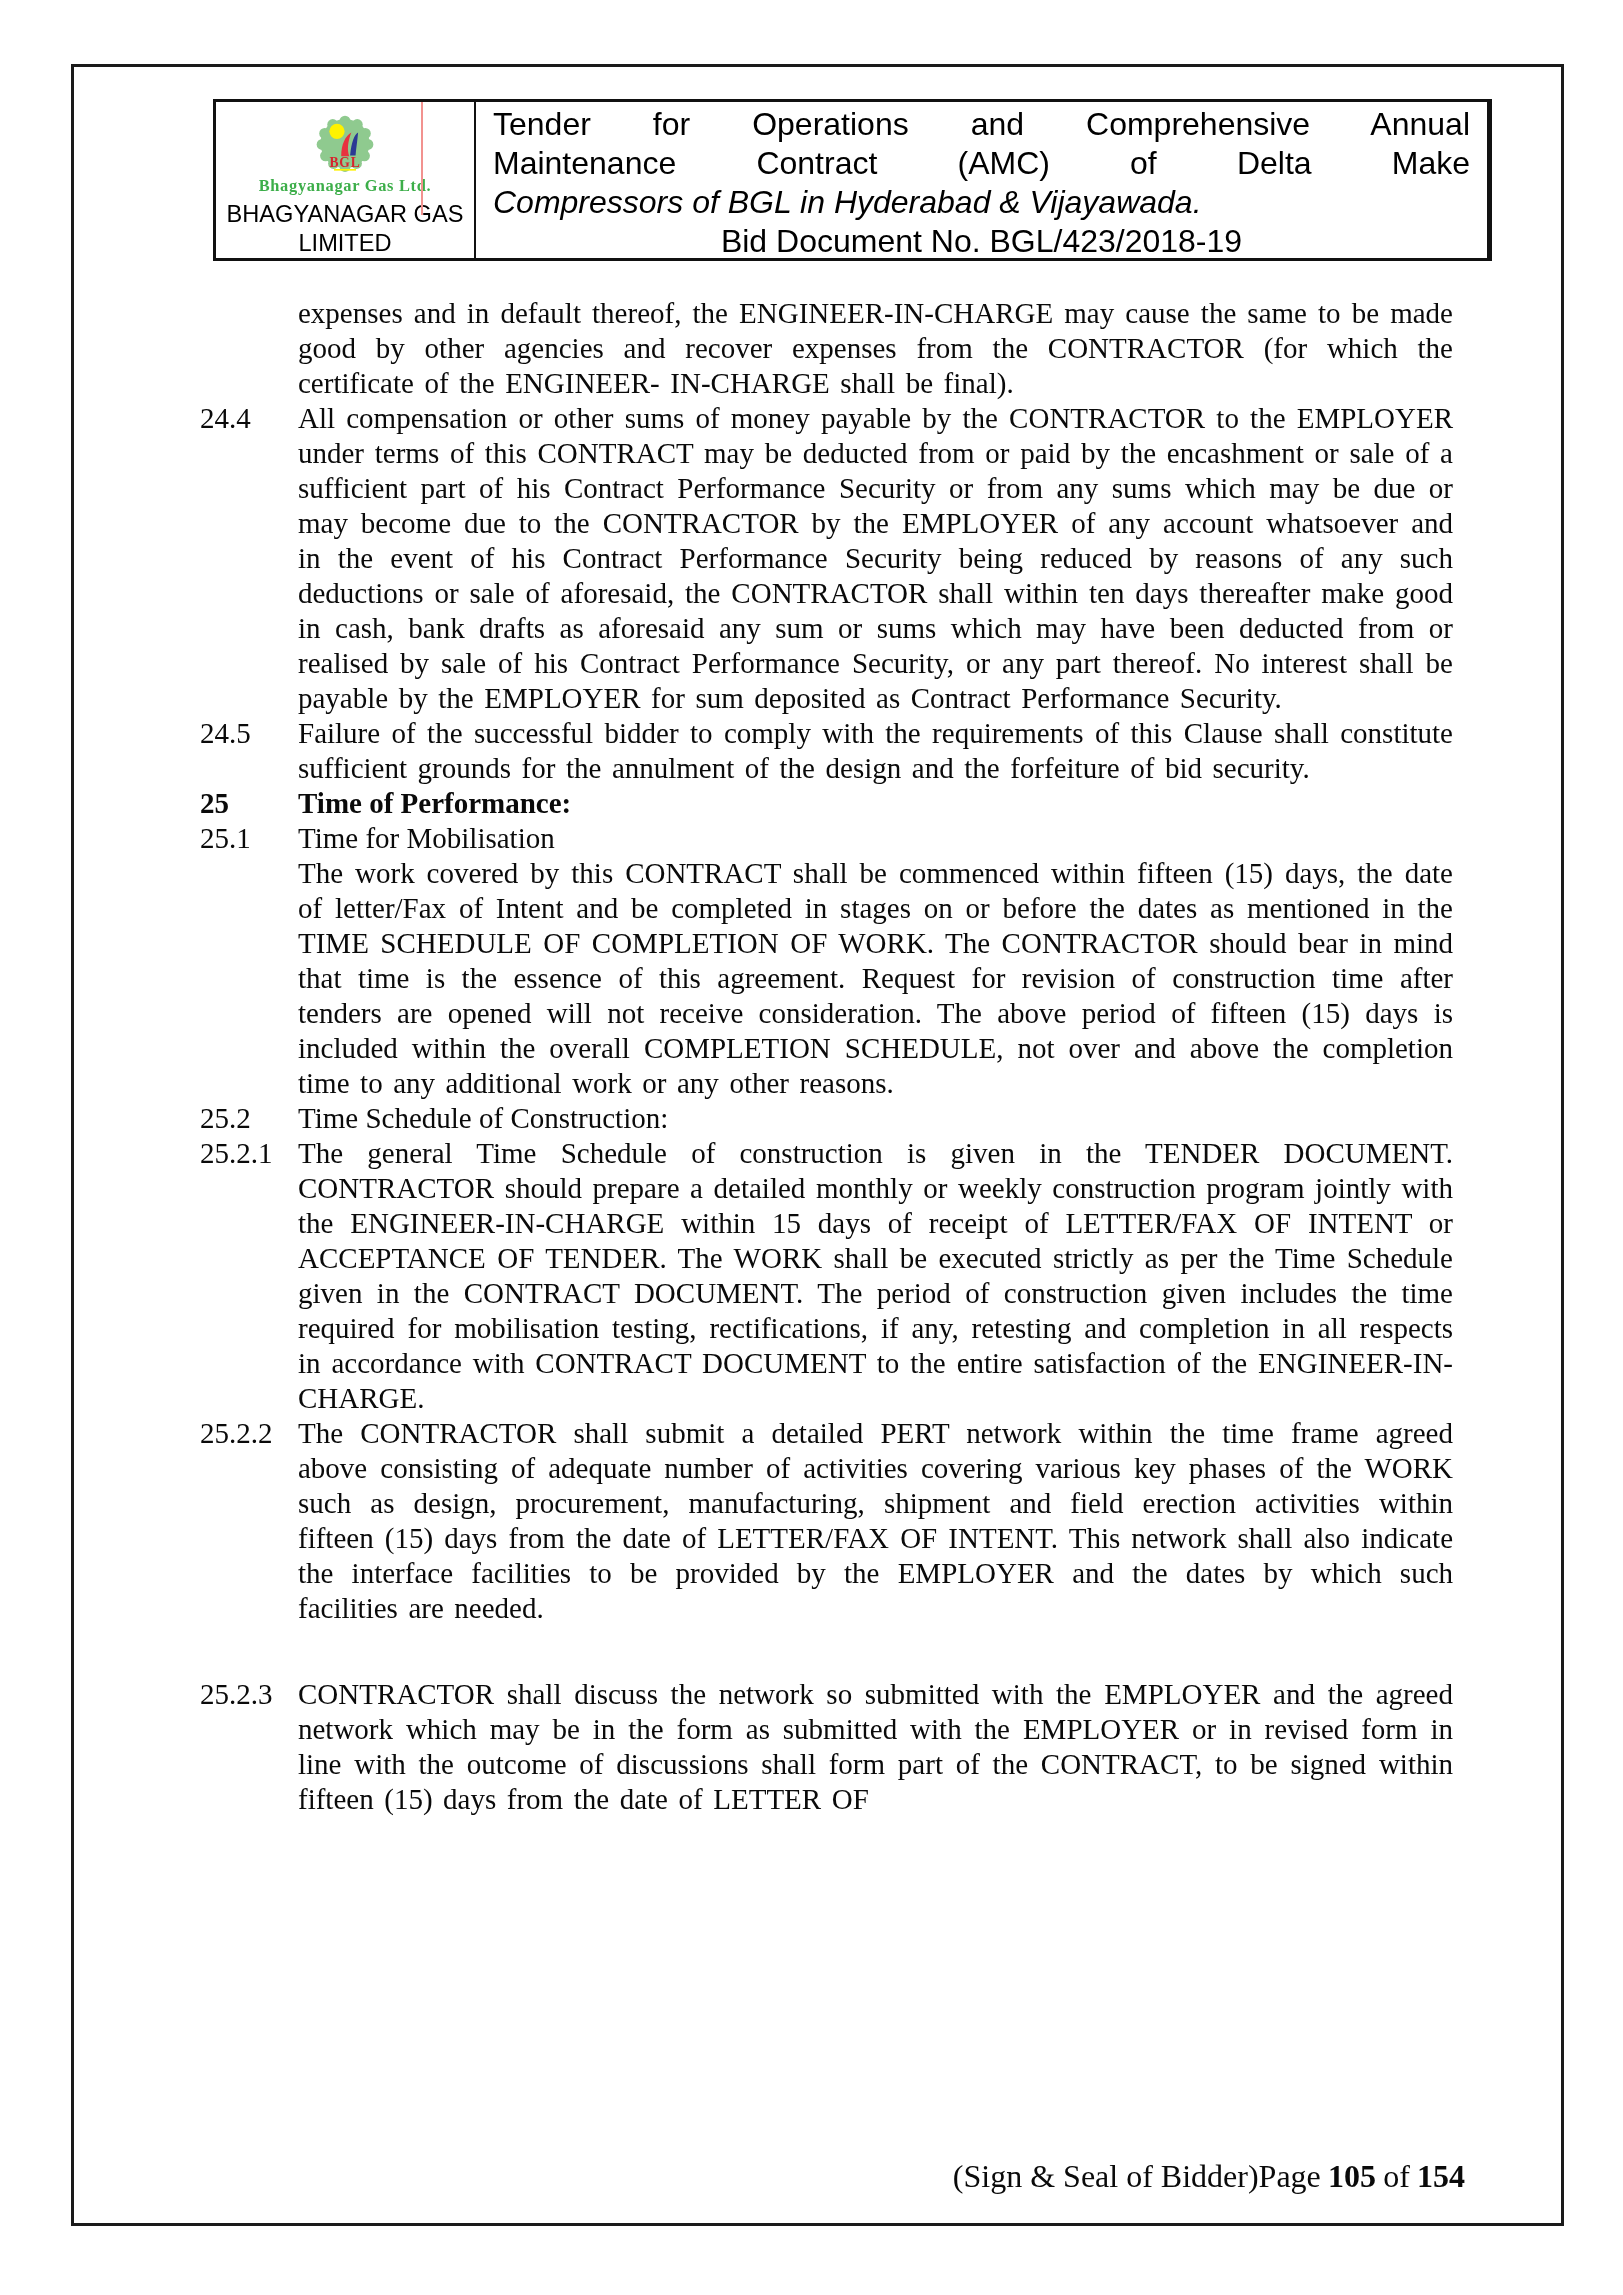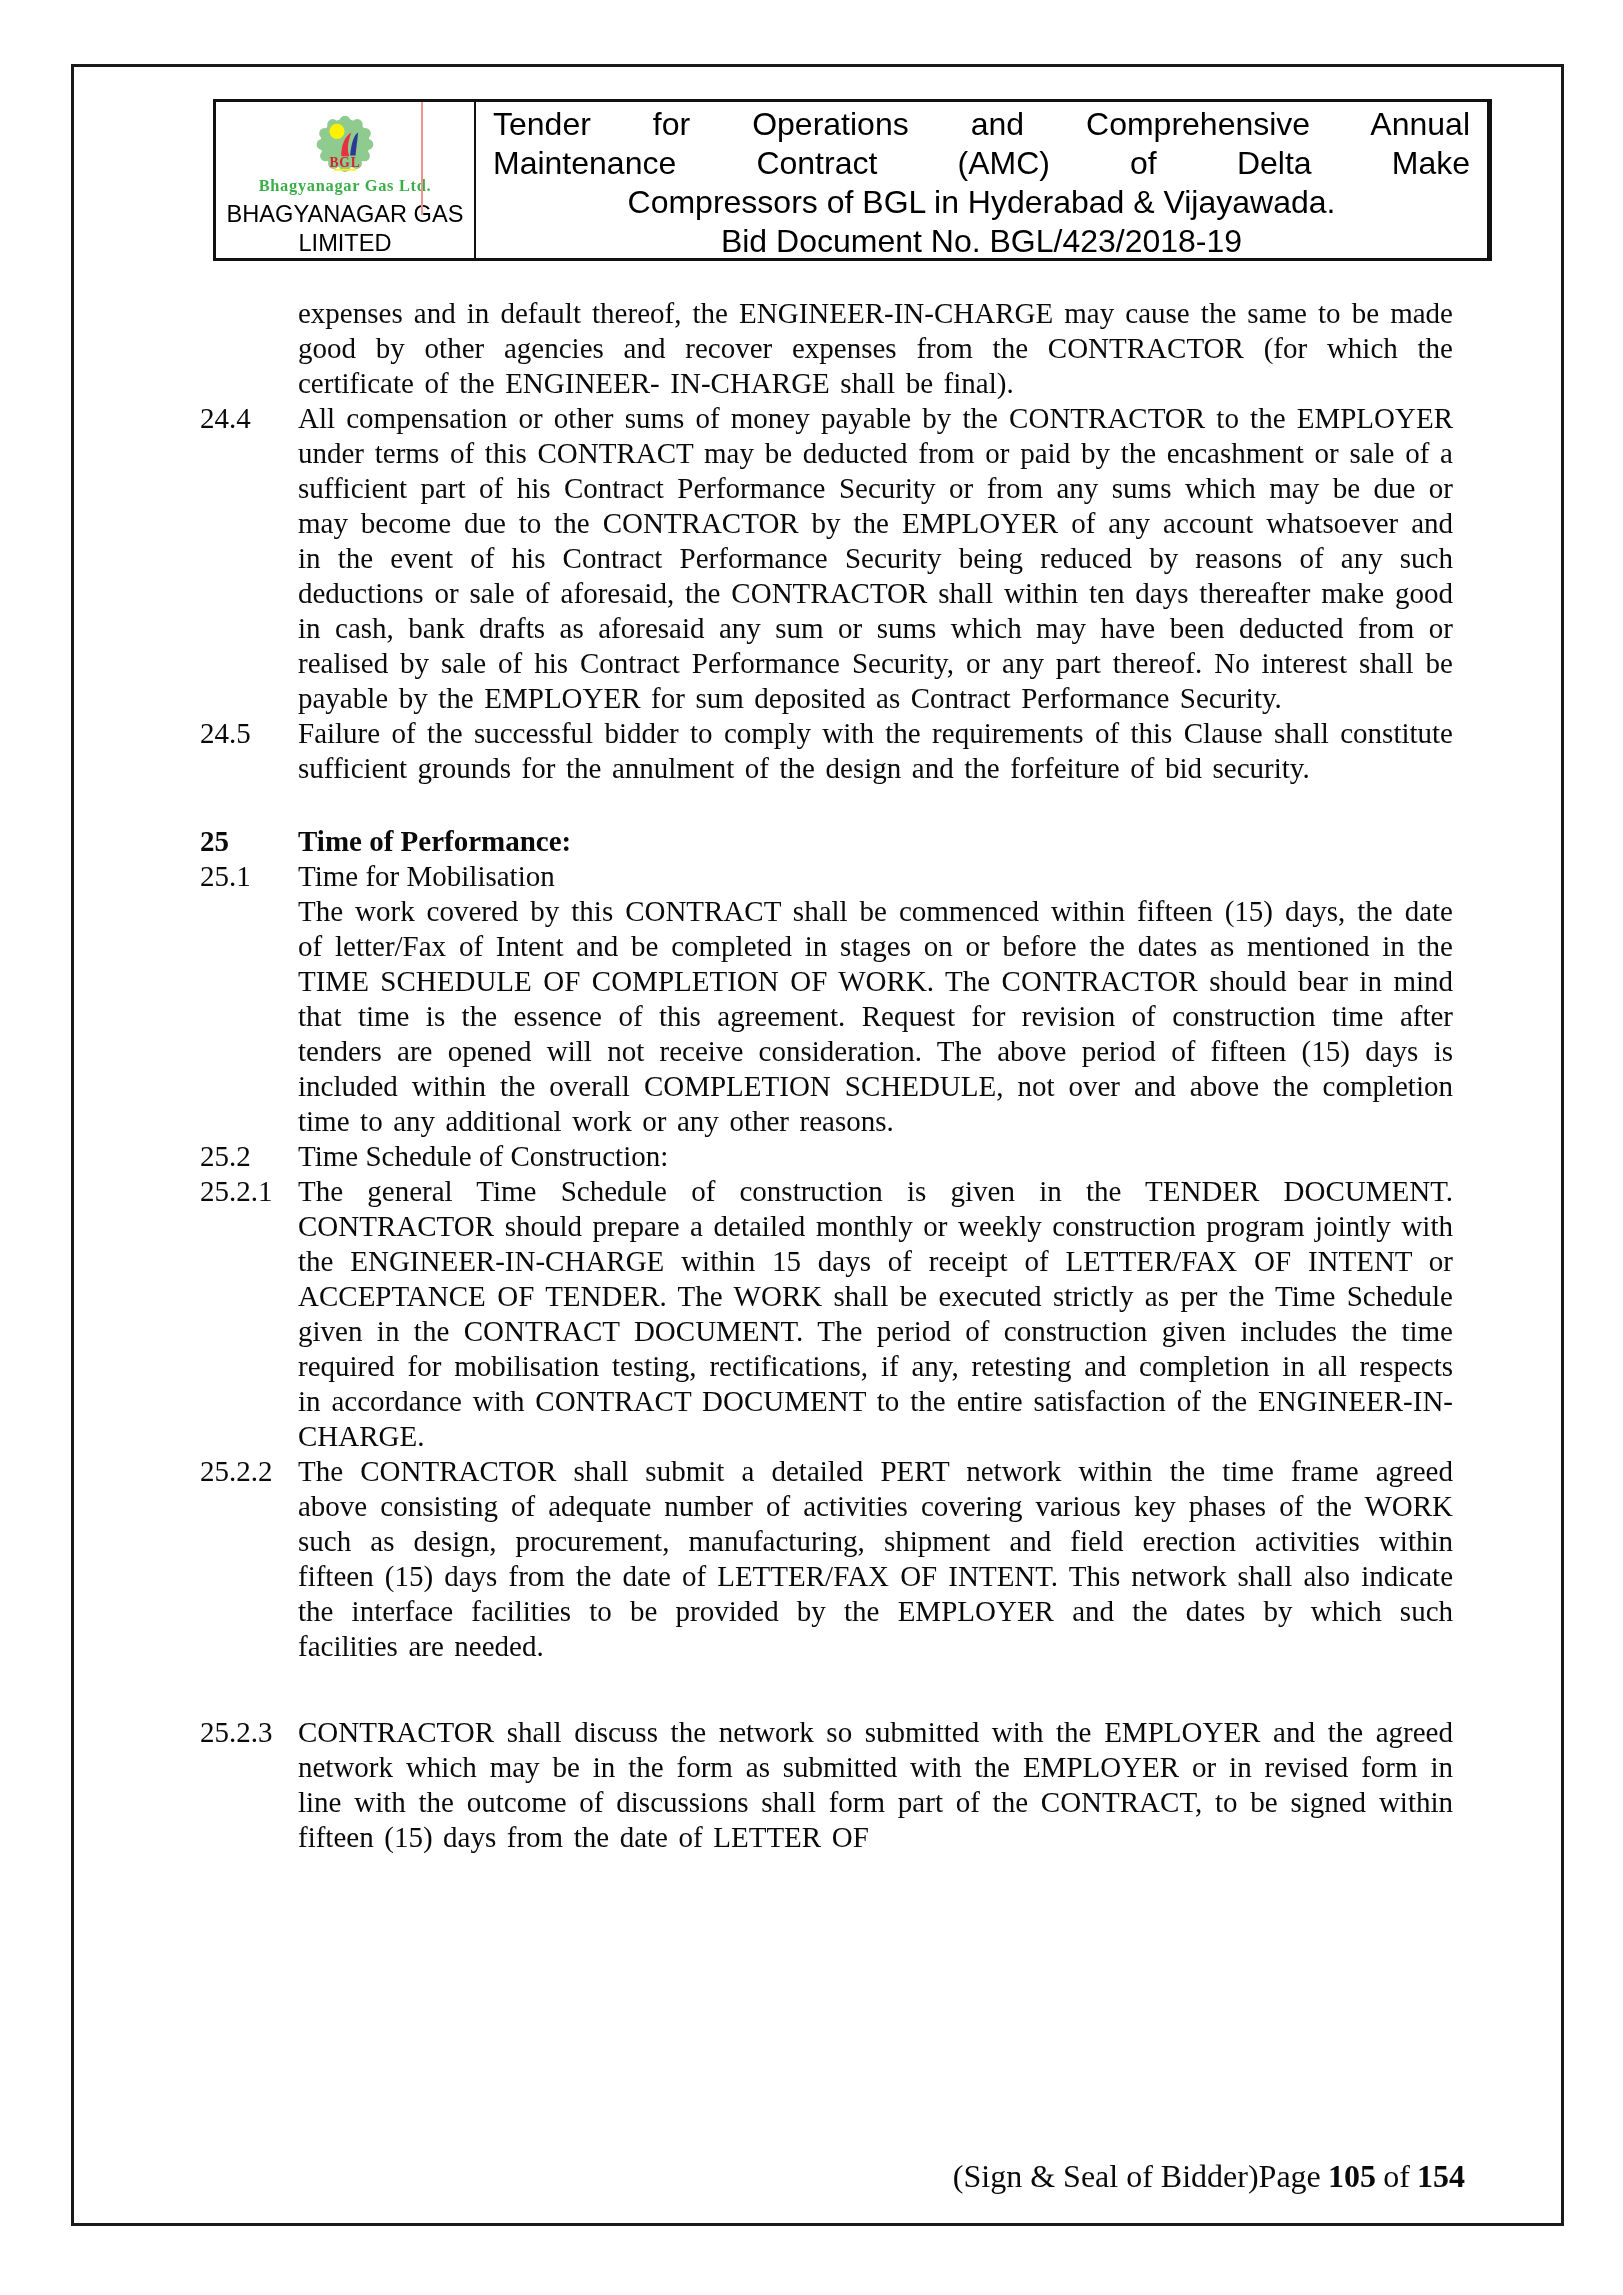--- a/index.html
+++ b/index.html
@@ -9,37 +9,37 @@
   .page-border { position:absolute; left:71px; top:64px; width:1493px; height:2162px; border:3.3px solid #1a1a1a; box-sizing:border-box; }
 
   
   .hdr-table { position:absolute; left:213px; top:99px; width:1279px; height:162px; border:3.3px solid #111; box-sizing:border-box; display:flex; background:#fff; }
   .cell { box-sizing:border-box; }
   .logo-cell { width:260px; border-right:2.6px solid #111; position:relative; display:flex; flex-direction:column; align-items:center; justify-content:flex-start; padding-top:12px; }
   .title-cell { flex:1; border-right:2.6px solid #111; padding:2.6px 17px 0 17px; font-family:"Liberation Sans", sans-serif; font-size:32px; line-height:39px; color:#000; }
   .vol-cell { width:191px; display:flex; flex-direction:column; align-items:center; justify-content:center; font-family:"Liberation Sans", sans-serif; font-size:27.5px; line-height:38px; color:#000; }
 
   .tl-just { text-align:justify; text-align-last:justify; }
-  .tl-left { text-align:center; }
+  .tl-left { text-align:left;font-style:italic; }
   .tl-center { text-align:center; }
 
   .red-rule { position:absolute; right:51px; top:0; width:2px; height:113px; background:#f2928f; }
 
   .logo-sub { font-size:16.4px; font-weight:bold; color:#3cae49; margin-top:-1.3px; letter-spacing:0.7px; }
   .company { margin-top:3.9px; font-family:"Liberation Sans", sans-serif; font-size:23.6px; line-height:29px; text-align:center; color:#000; }
 
   
   .doc-body { position:absolute; left:200px; top:296px; width:1253px; font-size:29px; line-height:35px; }
   .clause { display:flex; }
   .cnum { width:98px; flex:0 0 98px; }
   .cbody { flex:1; }
   .just { text-align:justify; margin:0; word-spacing:3.3px; }
   .lead { margin:0; }
   .b { font-weight:bold; }
-  .gap-before-25 { margin-top:38px; }
+  .gap-before-25 { }
   .gap-before-2523 { margin-top:51px; }
 
   
   .footer { position:absolute; left:212px; top:2158px; width:1253px; display:flex; justify-content:flex-end; font-size:32px; }
   .pageno { display:flex; gap:7.2px; }
 
   svg text { font-family:"Liberation Serif", serif; }
 </style>
 </head>
 <body>

